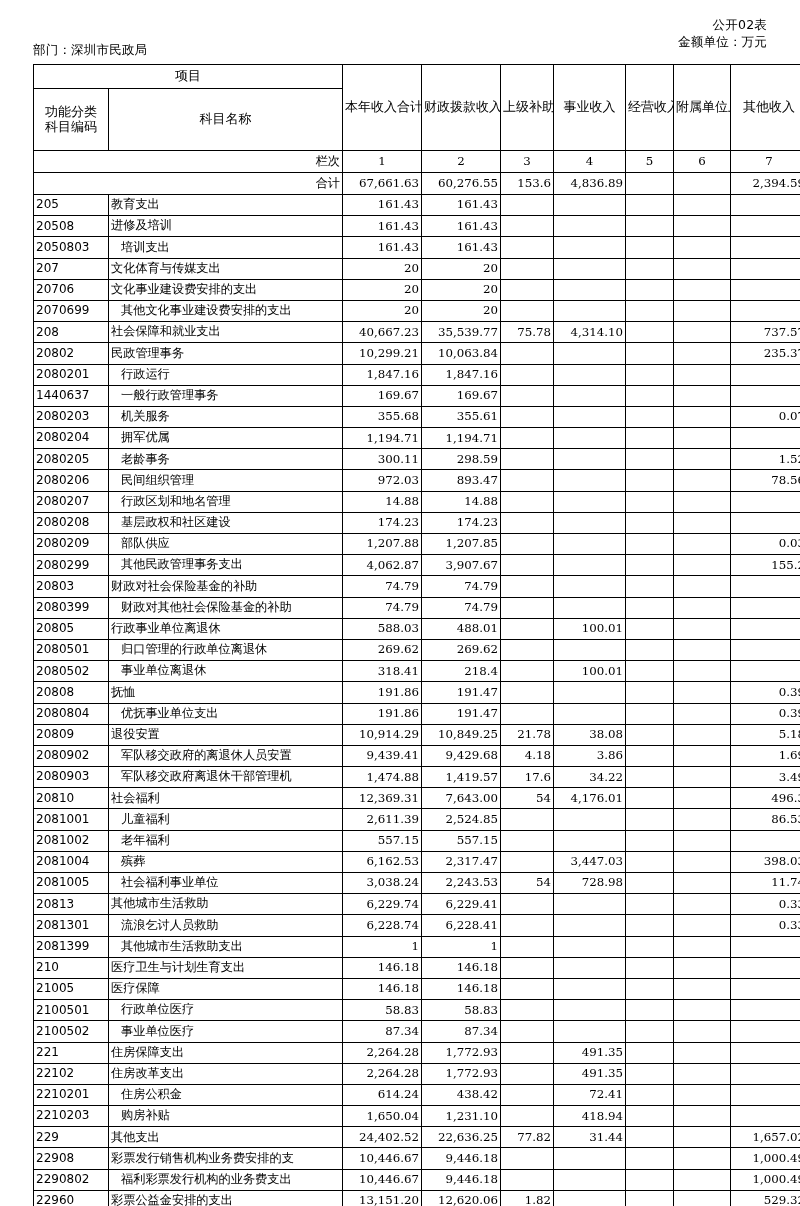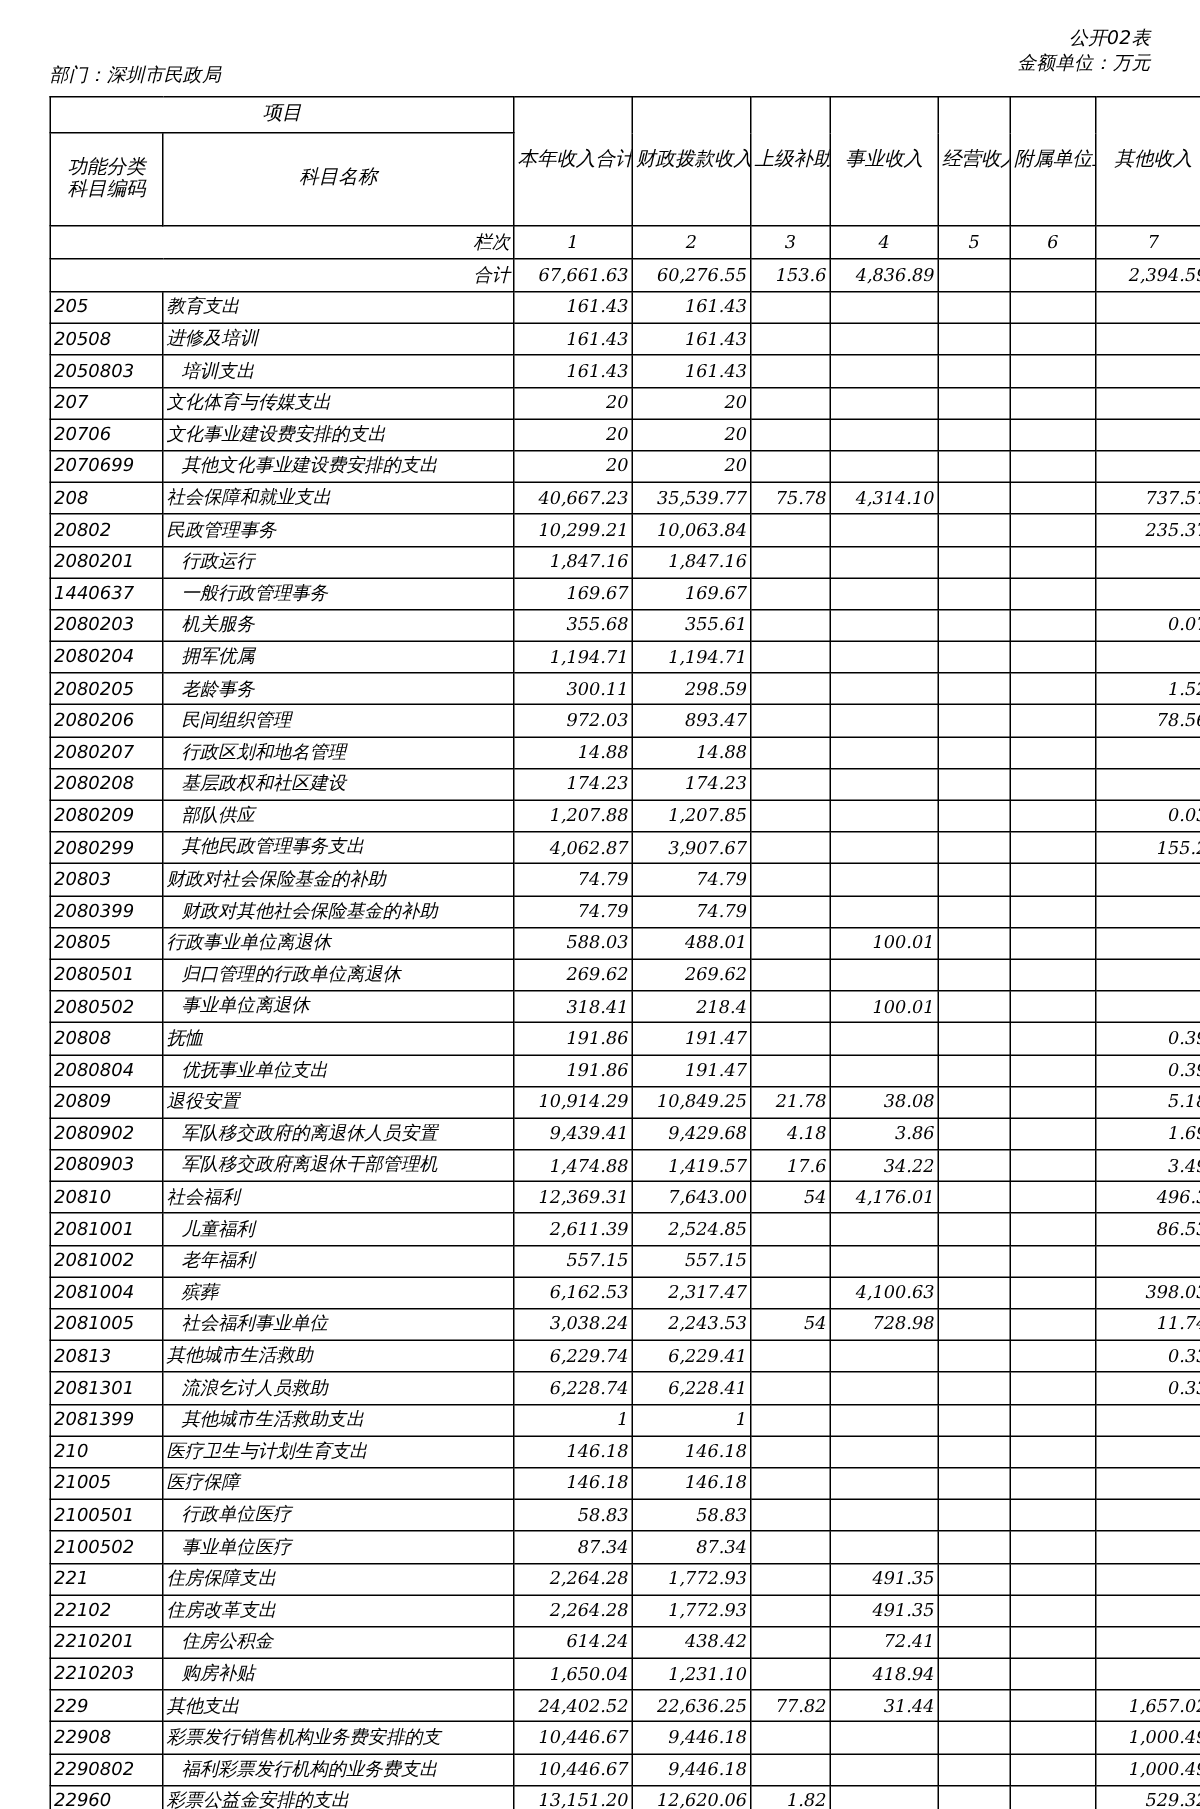--- a/index.html
+++ b/index.html
@@ -13,21 +13,20 @@
     font-family: "DejaVu Sans", "Liberation Sans", sans-serif;
     color: #000000;
     position: relative;
     overflow: hidden;
   }
   .page {
     position: relative;
     width: 800px;
     height: 852px;
     box-sizing: border-box;
-    font-style: italic;
   }
   
   .meta {
     position: absolute;
     left: 33px;
     top: 16px;
     width: 734px;
     height: 46px;
   }
   .meta-right {
@@ -526,21 +525,21 @@
             <td class="c-num"></td>
             <td class="c-num"></td>
             <td class="c-num"></td>
           </tr>
           <tr class="drow">
             <td class="c-code">2081004</td>
             <td class="c-name lvl2">殡葬</td>
             <td class="c-num">6,162.53</td>
             <td class="c-num">2,317.47</td>
             <td class="c-num"></td>
-            <td class="c-num">4,100.63</td>
+            <td class="c-num">3,447.03</td>
             <td class="c-num"></td>
             <td class="c-num"></td>
             <td class="c-num">398.03</td>
           </tr>
           <tr class="drow">
             <td class="c-code">2081005</td>
             <td class="c-name lvl2">社会福利事业单位</td>
             <td class="c-num">3,038.24</td>
             <td class="c-num">2,243.53</td>
             <td class="c-num">54</td>

